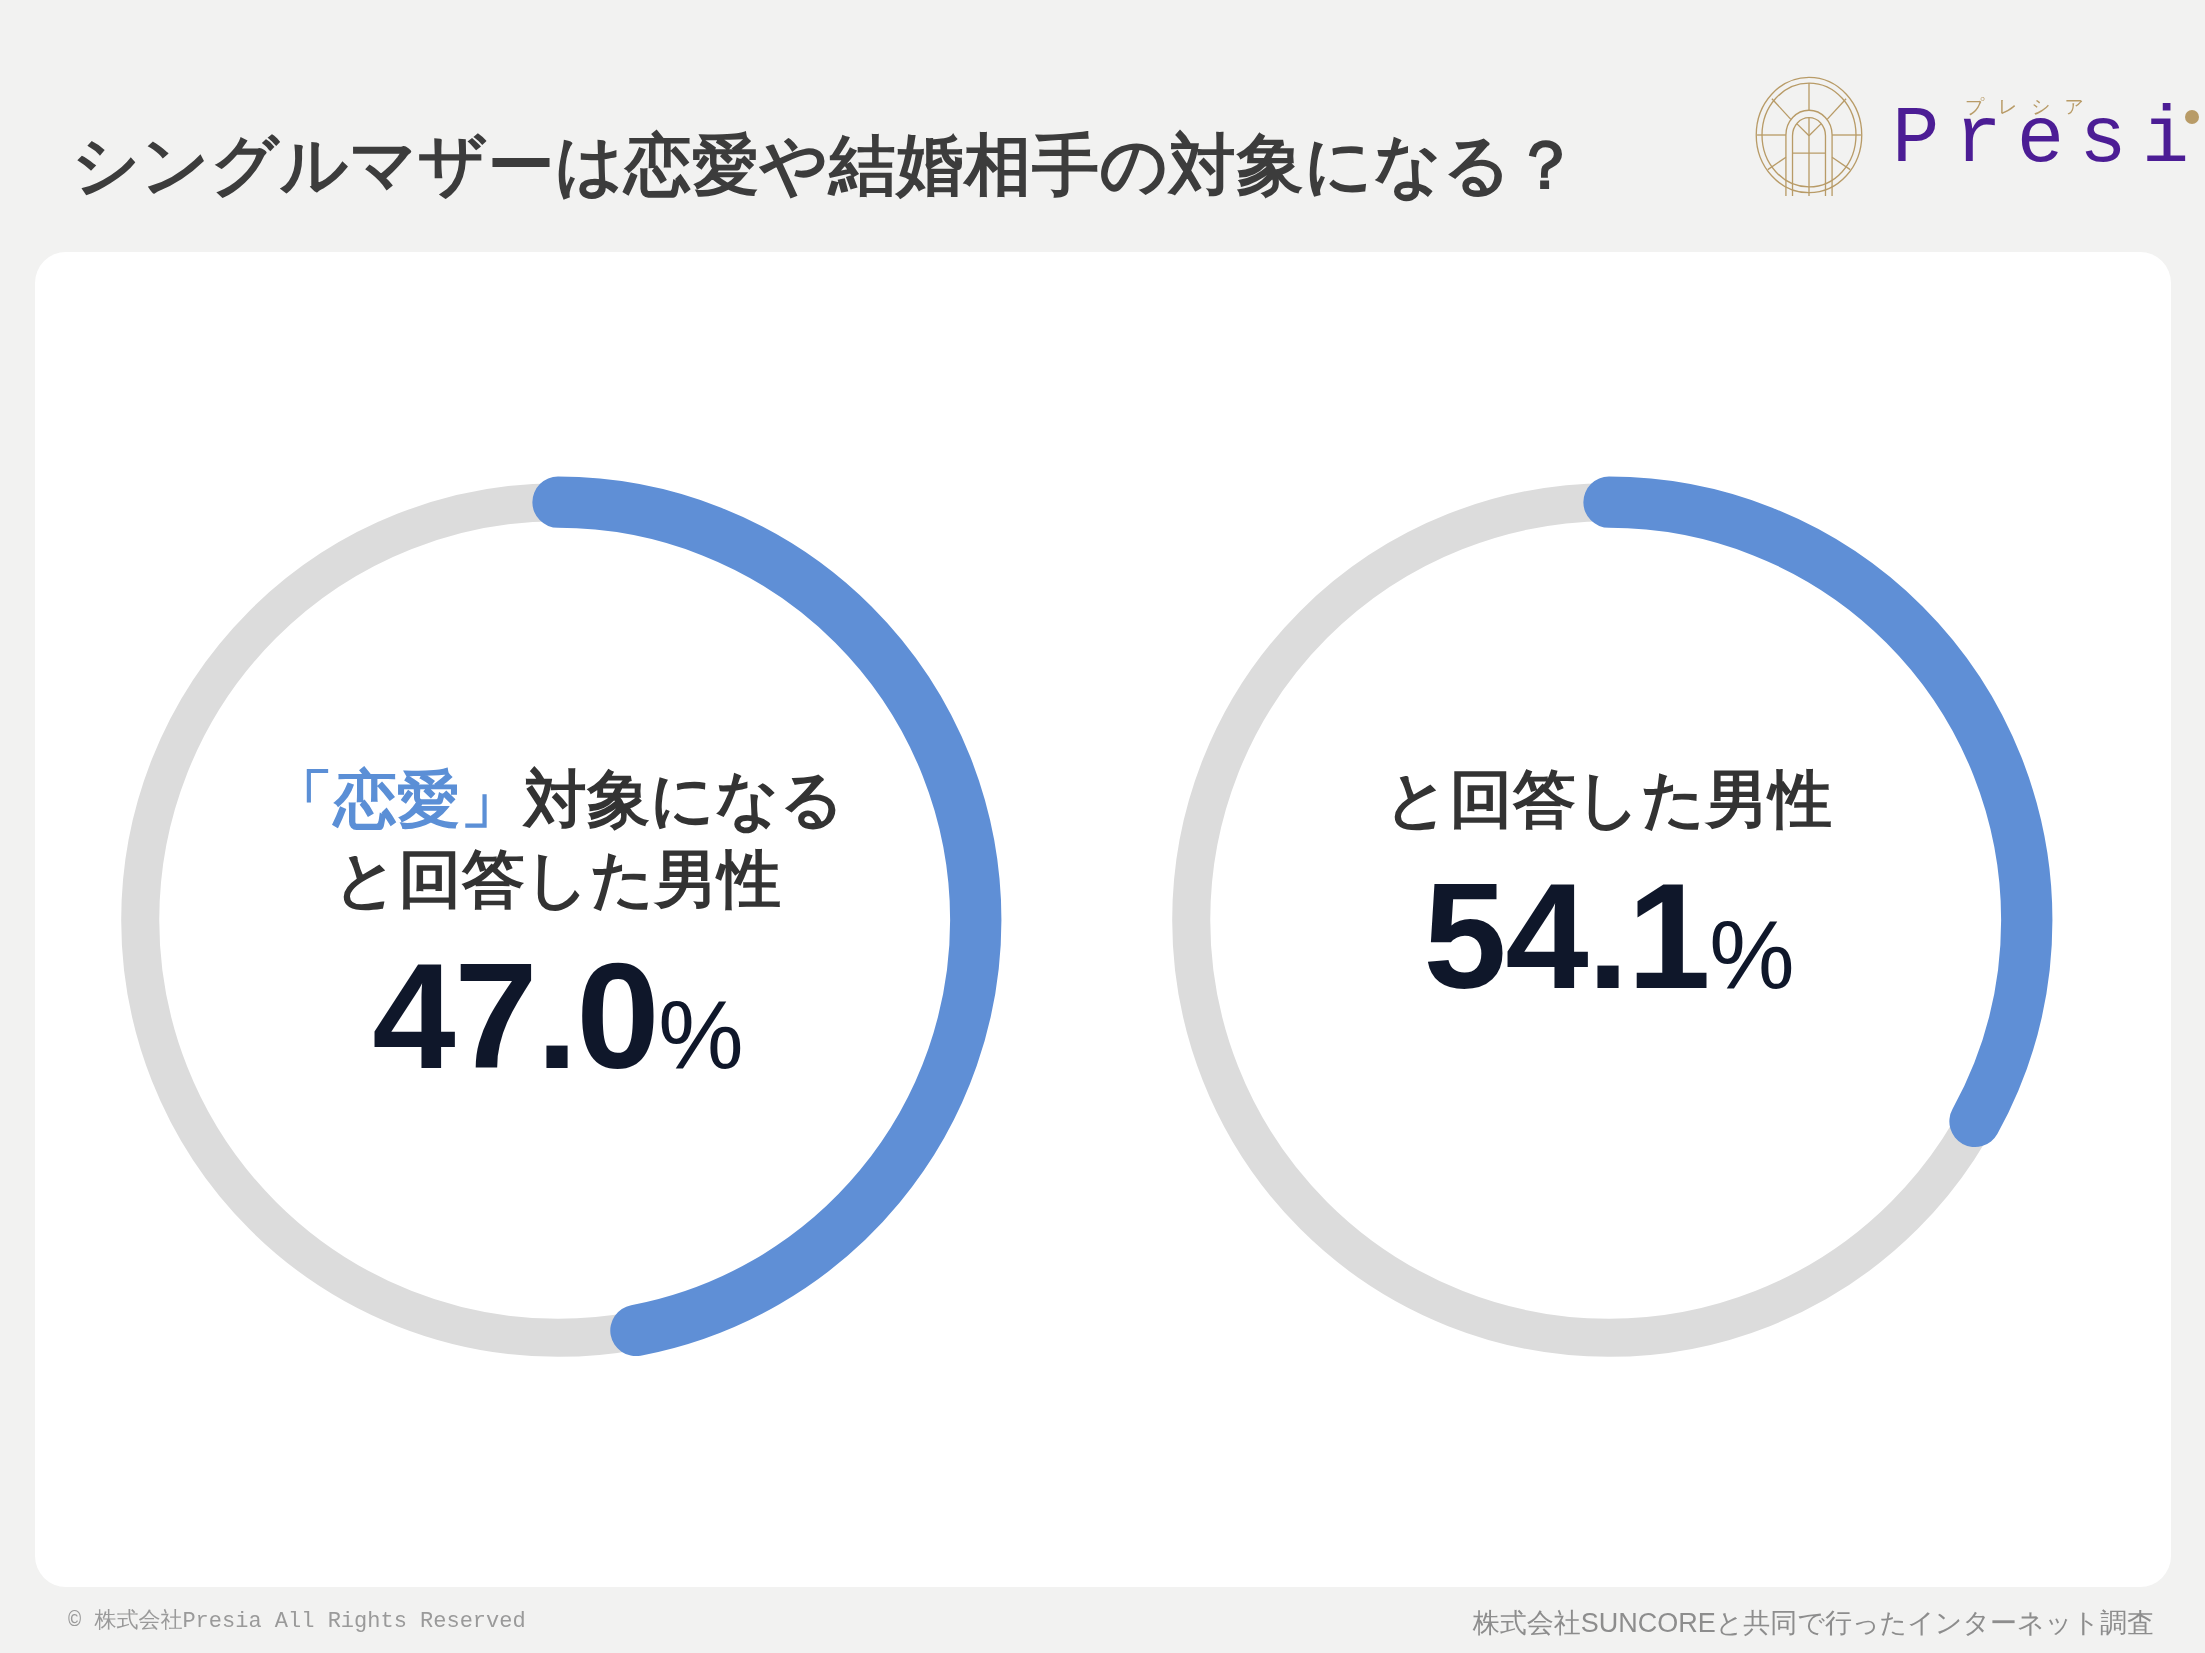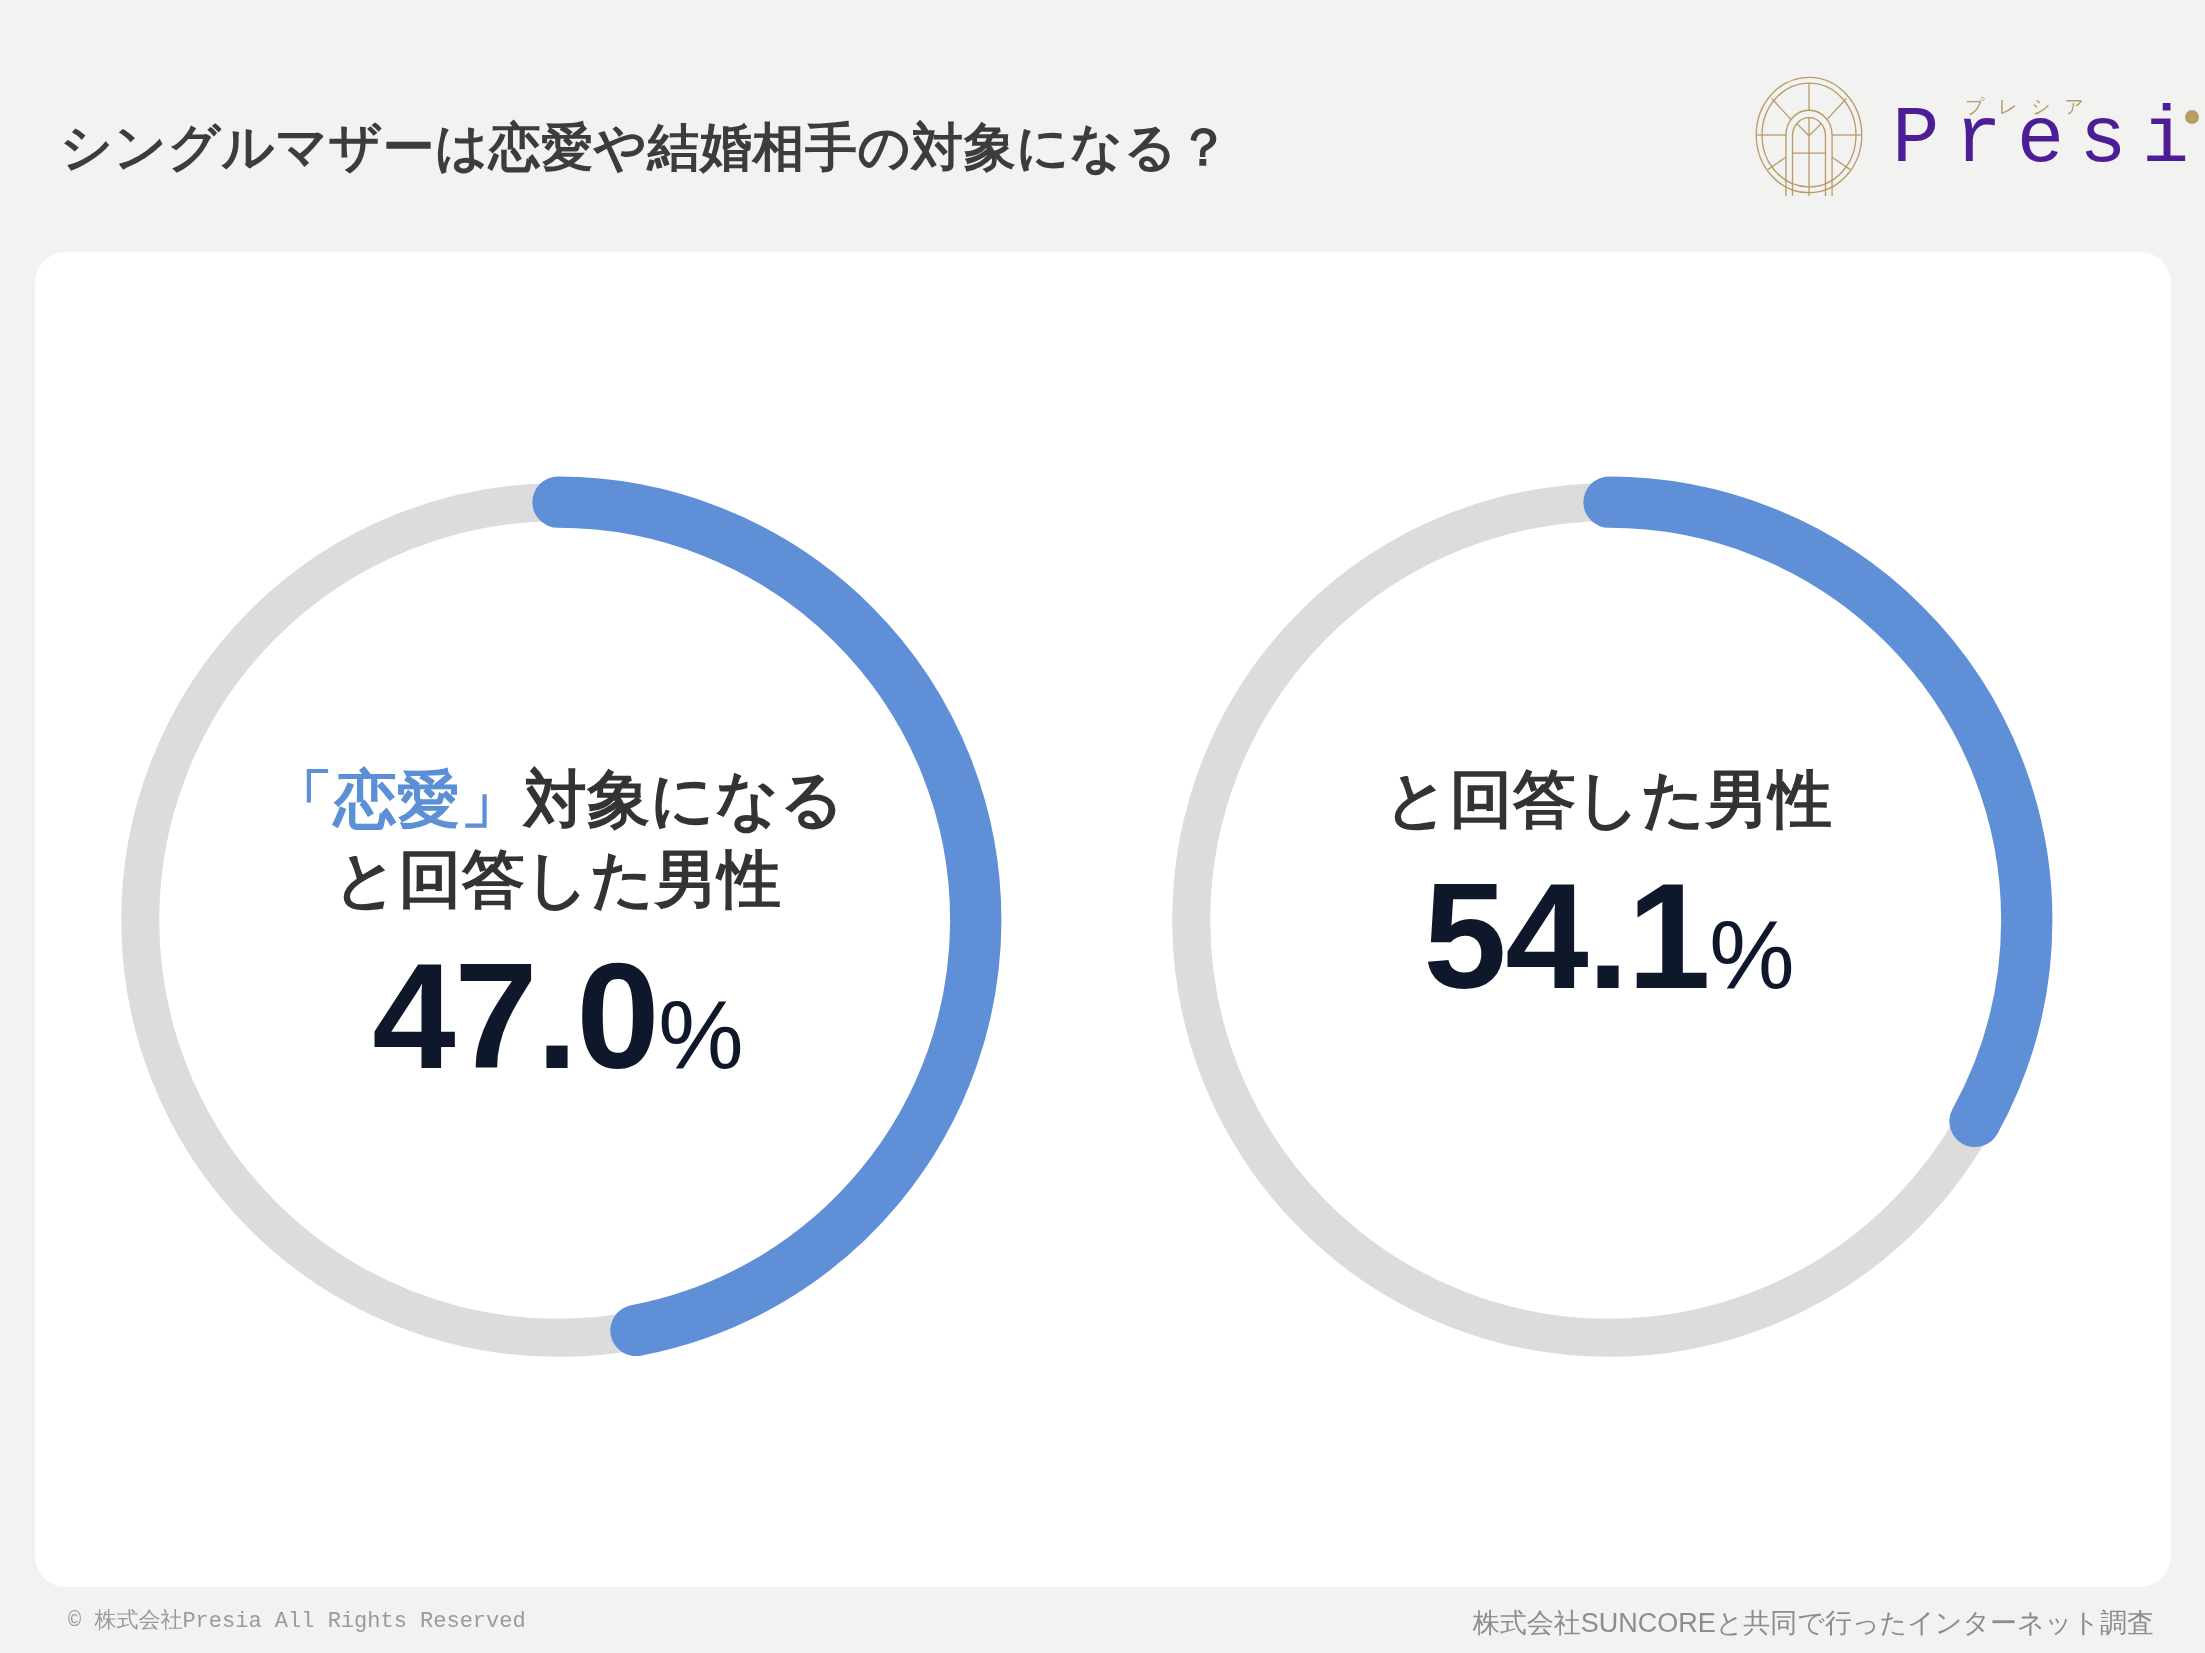--- a/index.html
+++ b/index.html
@@ -17,23 +17,23 @@
 
   
   #header {
     position: absolute;
     left: 0; top: 0;
     width: 2205px;
     height: 252px;
   }
   #page-title {
     position: absolute;
-    left: 60px;
+    left: 72px;
     top: 86px;
-    font-size: 52px;
+    font-size: 67px;
     font-weight: 700;
     letter-spacing: 0.01em;
     color: #3C3C3C;
     white-space: nowrap;
     line-height: 1.0;
   }
 
   
   #brand-logo {
     position: absolute;

